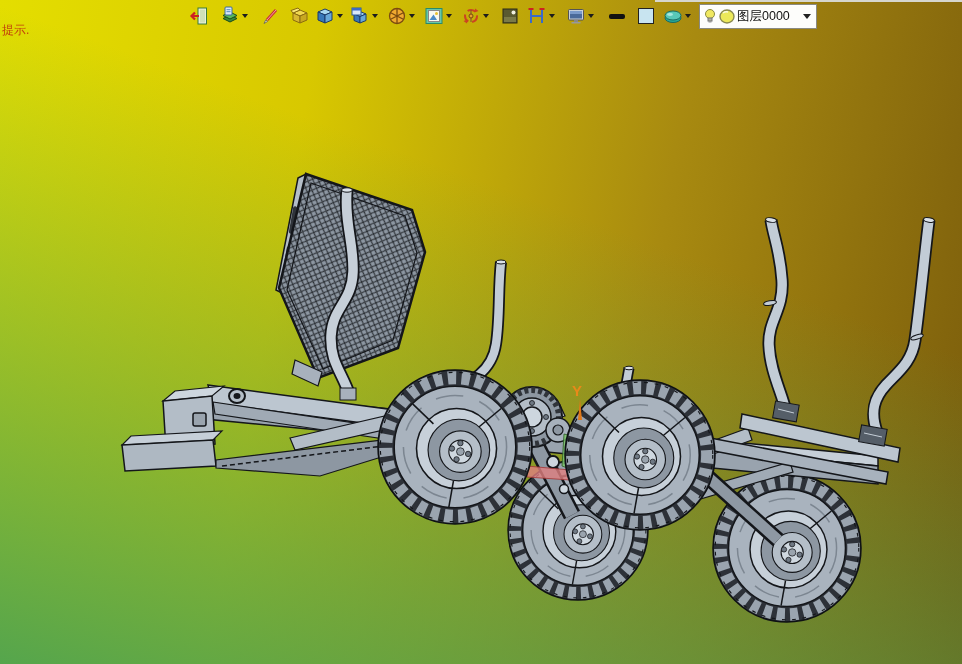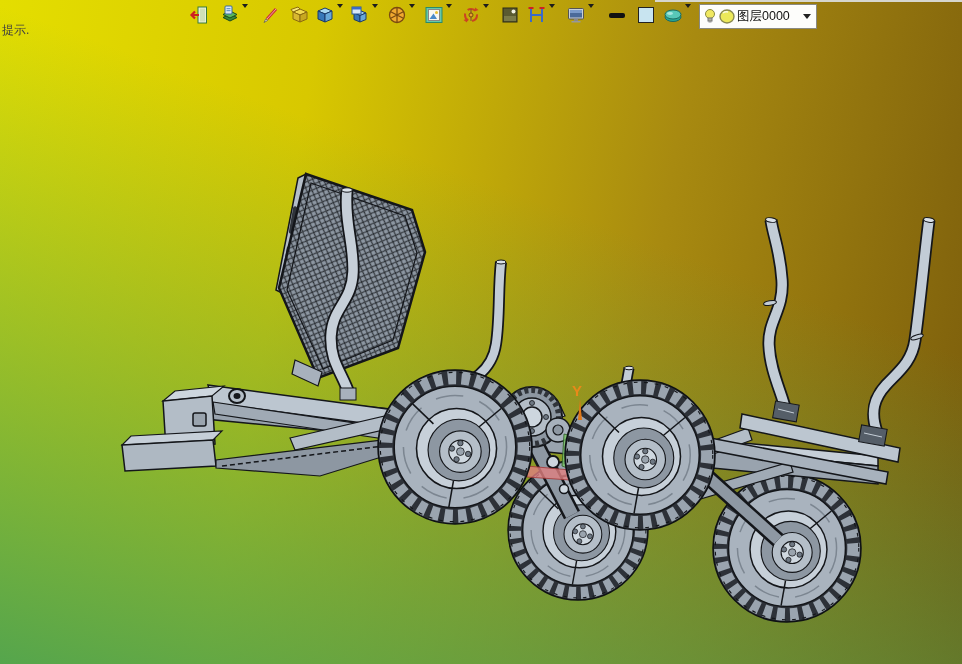--- a/index.html
+++ b/index.html
@@ -4,22 +4,22 @@
 <style>
   html,body{margin:0;padding:0;}
   body{
     width:962px;height:664px;overflow:hidden;position:relative;
     font-family:"Liberation Sans","DejaVu Sans",sans-serif;
     background-image:
       linear-gradient(200deg, rgba(70,160,85,0) 35%, rgba(70,160,85,0.9) 100%),
       linear-gradient(100deg, #e4de00 0%, #d8c800 30%, #a88a10 65%, #7a5c0c 100%);
   }
   .top-edge{position:absolute;left:655px;top:0;width:307px;height:2px;background:#d6d6ce;}
-  .hint{position:absolute;left:2px;top:22px;font-size:12px;color:#404040;}
-  .toolbar{position:absolute;left:188px;top:4px;height:24px;display:flex;}
+  .hint{position:absolute;left:2px;top:22px;font-size:12px;color:#c2410c;}
+  .toolbar{position:absolute;left:188px;top:4px;height:24px;display:flex;align-items:center;}
   .tbtn{width:21px;height:21px;display:flex;align-items:center;justify-content:center;cursor:pointer;}
   .tbtn svg{display:block;}
   .darr{width:0;height:0;border-left:3.5px solid transparent;border-right:3.5px solid transparent;
         border-top:4.5px solid #1c1c1c;margin:0 2px 0 2px;cursor:pointer;}
   .sp6{margin-right:6px;} .sp8{margin-right:8px;} .sp10{margin-right:10px;} .sp12{margin-right:12px;} .sp4{margin-right:4px;}
   .layer-combo{
     display:flex;align-items:center;height:23px;background:#fdfdfb;
     border:1px solid #8a8a82;box-shadow:inset 1px 1px 0 #ffffff;
     padding:0 2px 0 4px;min-width:110px;cursor:pointer;margin-left:4px;
   }

